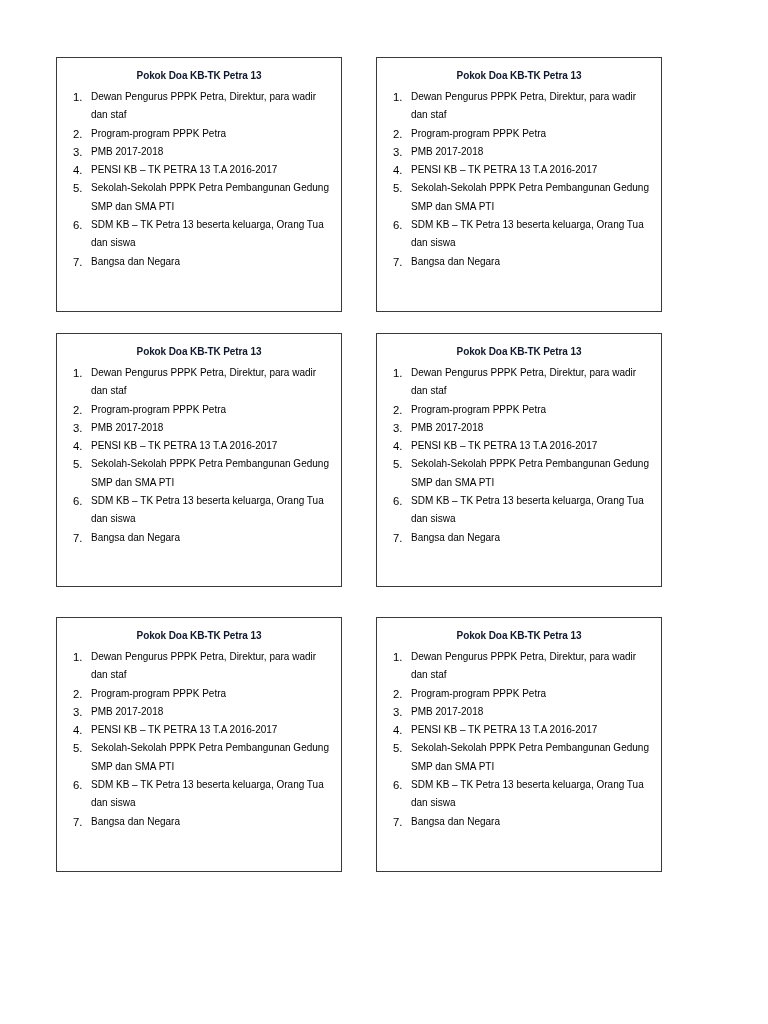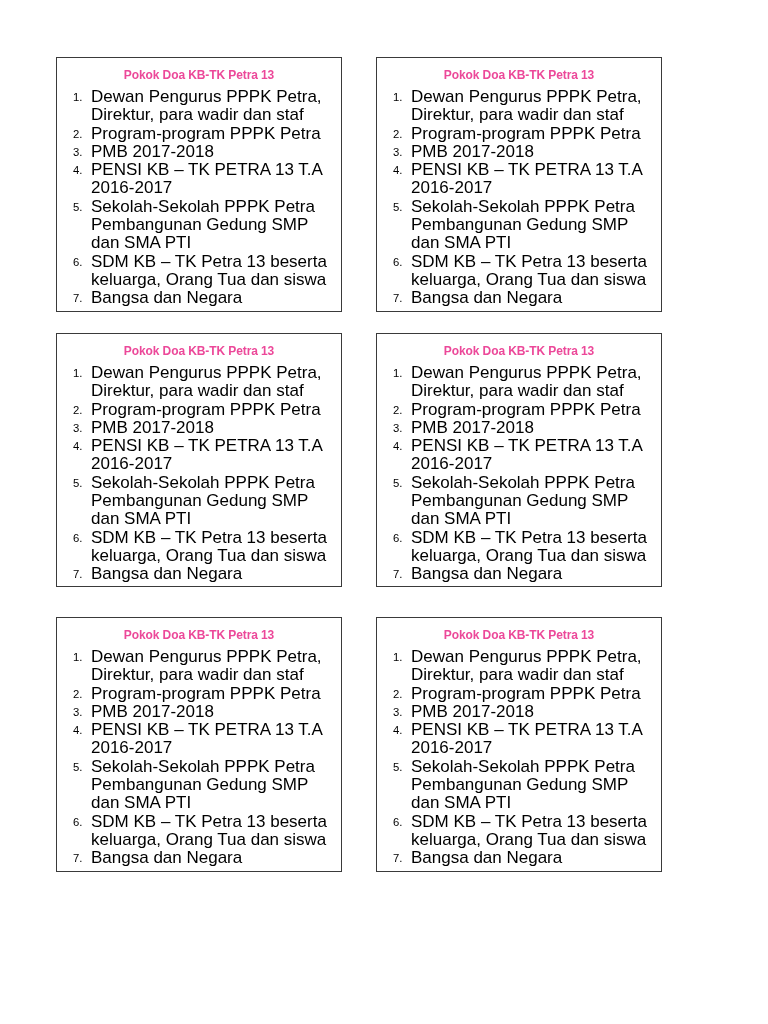--- a/index.html
+++ b/index.html
@@ -51,25 +51,25 @@
     flex-direction: column;
   }
 
   .card.h-255 { height: 255px; }
   .card.h-254 { height: 254px; }
   .card.h-255b { height: 255px; }
 
   .card-title {
     text-align: center;
     font-weight: bold;
-    font-size: 12px;
+    font-size: 10px;
     line-height: 19px;
     letter-spacing: -0.1px;
     margin: 0 0 3px 0;
-    color: #ec4899;
+    color: #0f172a;
   }
 
   .doa-list {
     margin: 0;
     padding: 0;
     list-style: none;
   }
 
   .doa-item {
     display: flex;
@@ -86,21 +86,21 @@
     text-align: left;
     padding-left: 6px;
     font-size: 11.3px;
     line-height: 18.3px;
   }
 
   .doa-text {
     flex: 1 1 auto;
     padding-left: 1px;
     white-space: pre-line;
-    font-size: 17px;
+    font-size: 10px;
     line-height: 18.3px;
   }
 </style>
 </head>
 <body>
 
 <div class="page">
   <div class="card-grid">
 
     <div class="card-row row-1">

